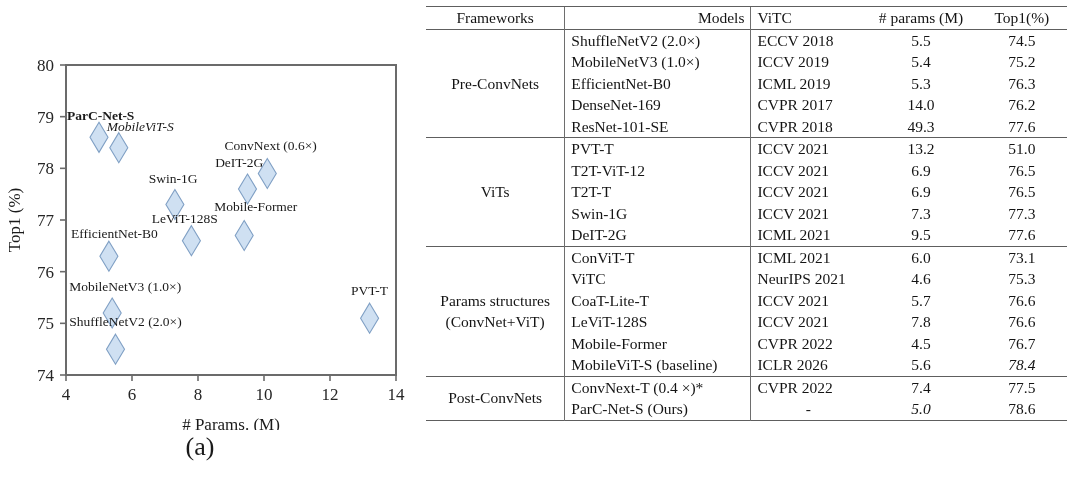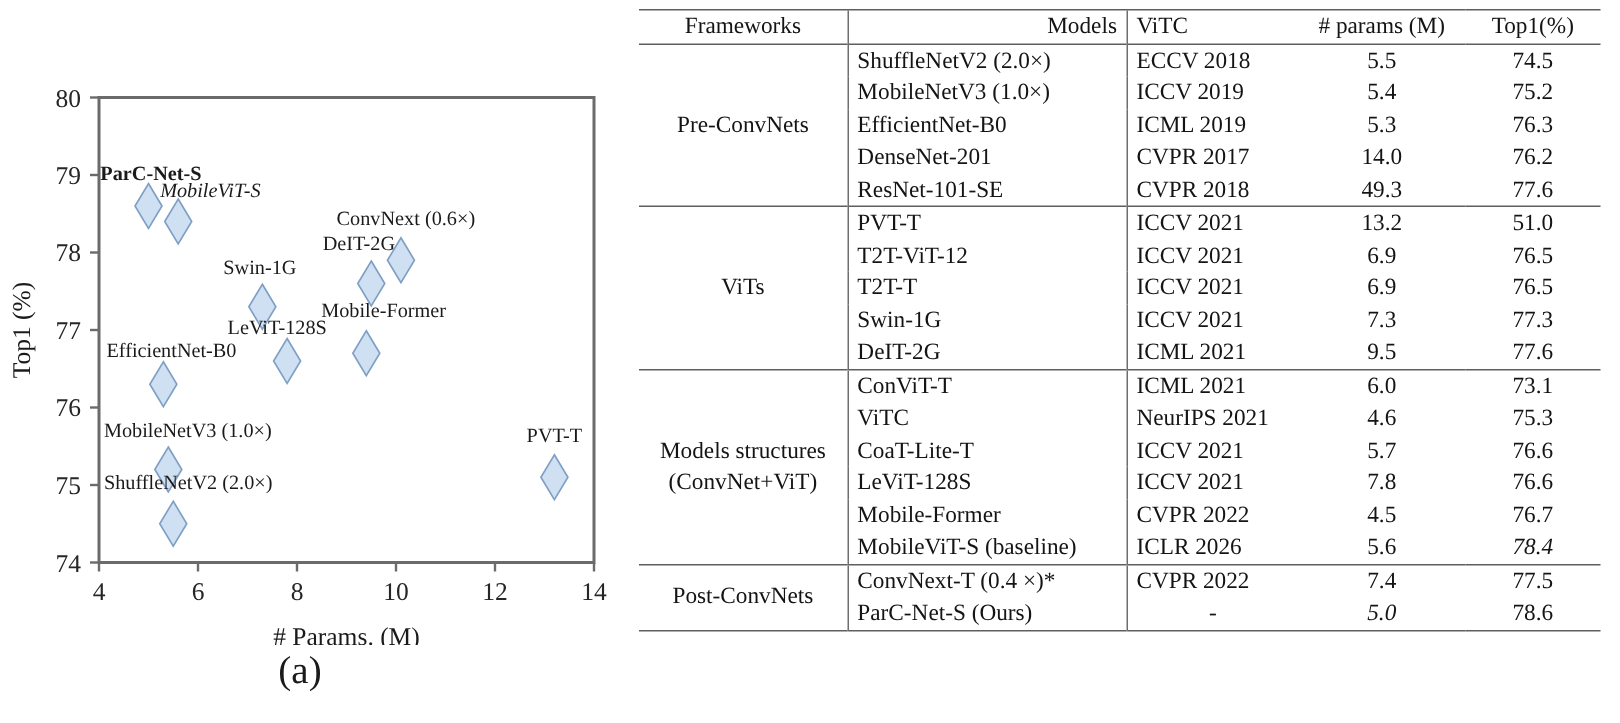--- a/index.html
+++ b/index.html
@@ -185,21 +185,21 @@
           <td class="col-pm">5.4</td>
           <td class="col-t1">75.2</td>
         </tr>
         <tr>
           <td class="col-md vrule-l">EfficientNet-B0</td>
           <td class="col-dt vrule-l">ICML 2019</td>
           <td class="col-pm">5.3</td>
           <td class="col-t1">76.3</td>
         </tr>
         <tr>
-          <td class="col-md vrule-l">DenseNet-201</td>
+          <td class="col-md vrule-l">DenseNet-169</td>
           <td class="col-dt vrule-l">CVPR 2017</td>
           <td class="col-pm">14.0</td>
           <td class="col-t1">76.2</td>
         </tr>
         <tr>
           <td class="col-md vrule-l">ResNet-101-SE</td>
           <td class="col-dt vrule-l">CVPR 2018</td>
           <td class="col-pm">49.3</td>
           <td class="col-t1">77.6</td>
         </tr>
@@ -229,21 +229,21 @@
           <td class="col-t1">77.3</td>
         </tr>
         <tr>
           <td class="col-md vrule-l">DeIT-2G</td>
           <td class="col-dt vrule-l">ICML 2021</td>
           <td class="col-pm">9.5</td>
           <td class="col-t1">77.6</td>
         </tr>
         <tr>
           <td class="col-fw grp-label rule-top" rowspan="6">
-            <div>Models structures</div>
+            <div>Params structures</div>
             <div>(ConvNet+ViT)</div>
           </td>
           <td class="col-md vrule-l rule-top">ConViT-T</td>
           <td class="col-dt vrule-l rule-top">ICML 2021</td>
           <td class="col-pm rule-top">6.0</td>
           <td class="col-t1 rule-top">73.1</td>
         </tr>
         <tr>
           <td class="col-md vrule-l">ViTC</td>
           <td class="col-dt vrule-l">NeurIPS 2021</td>

